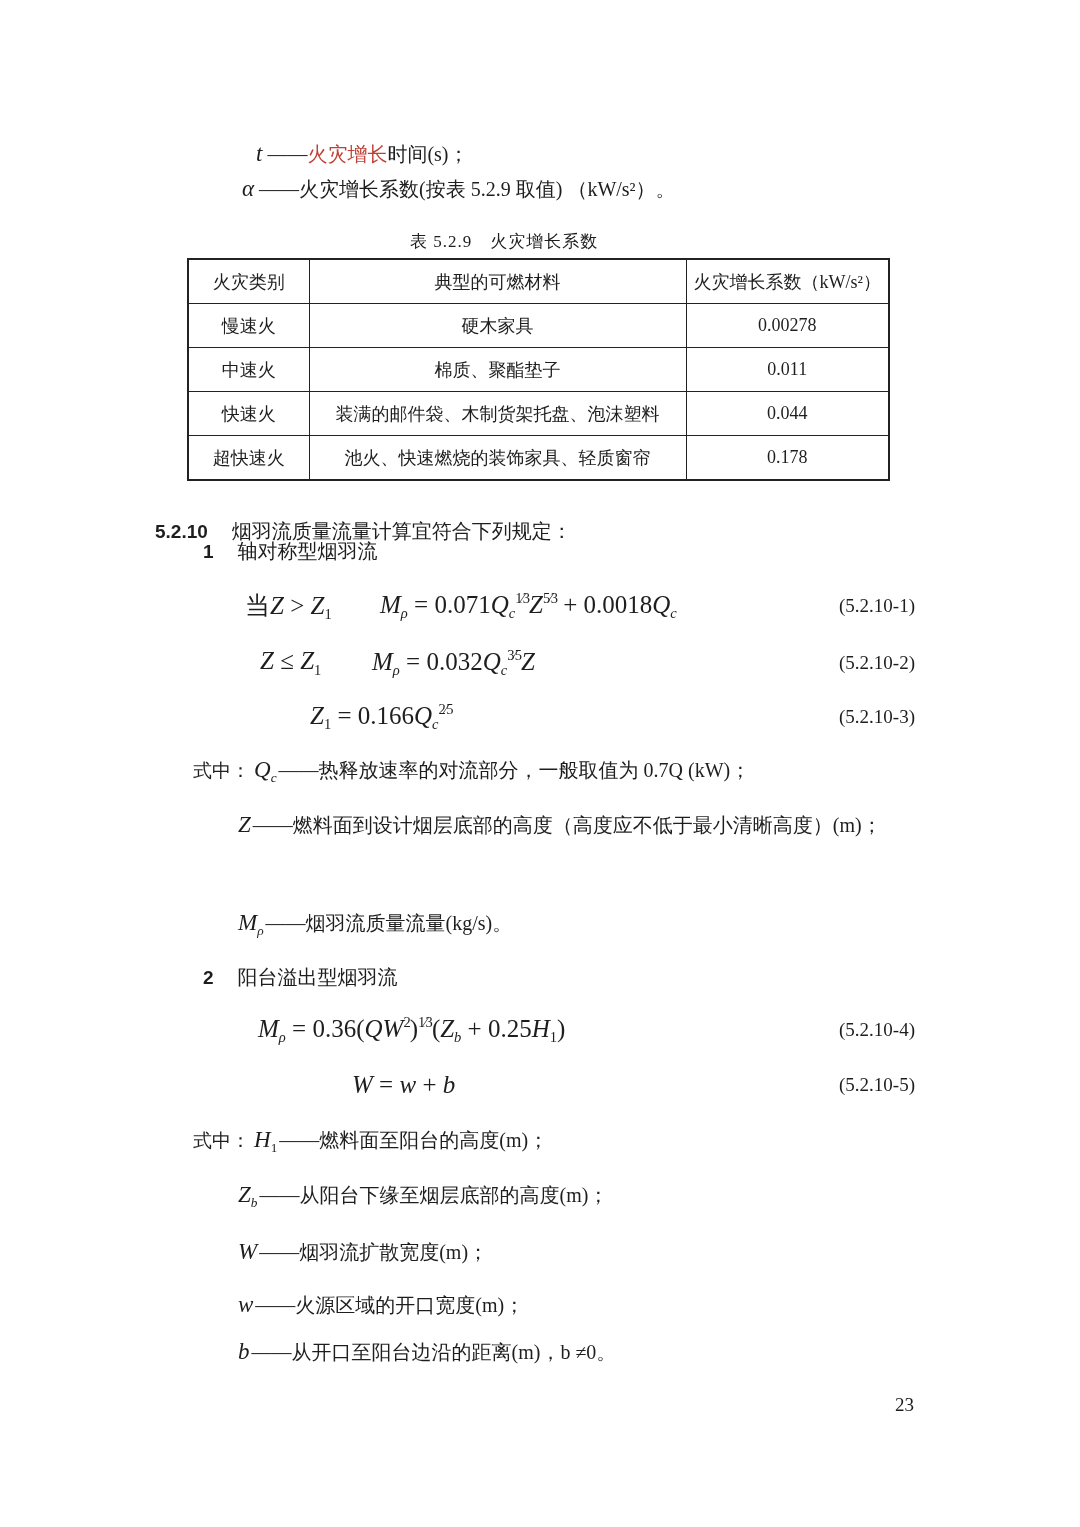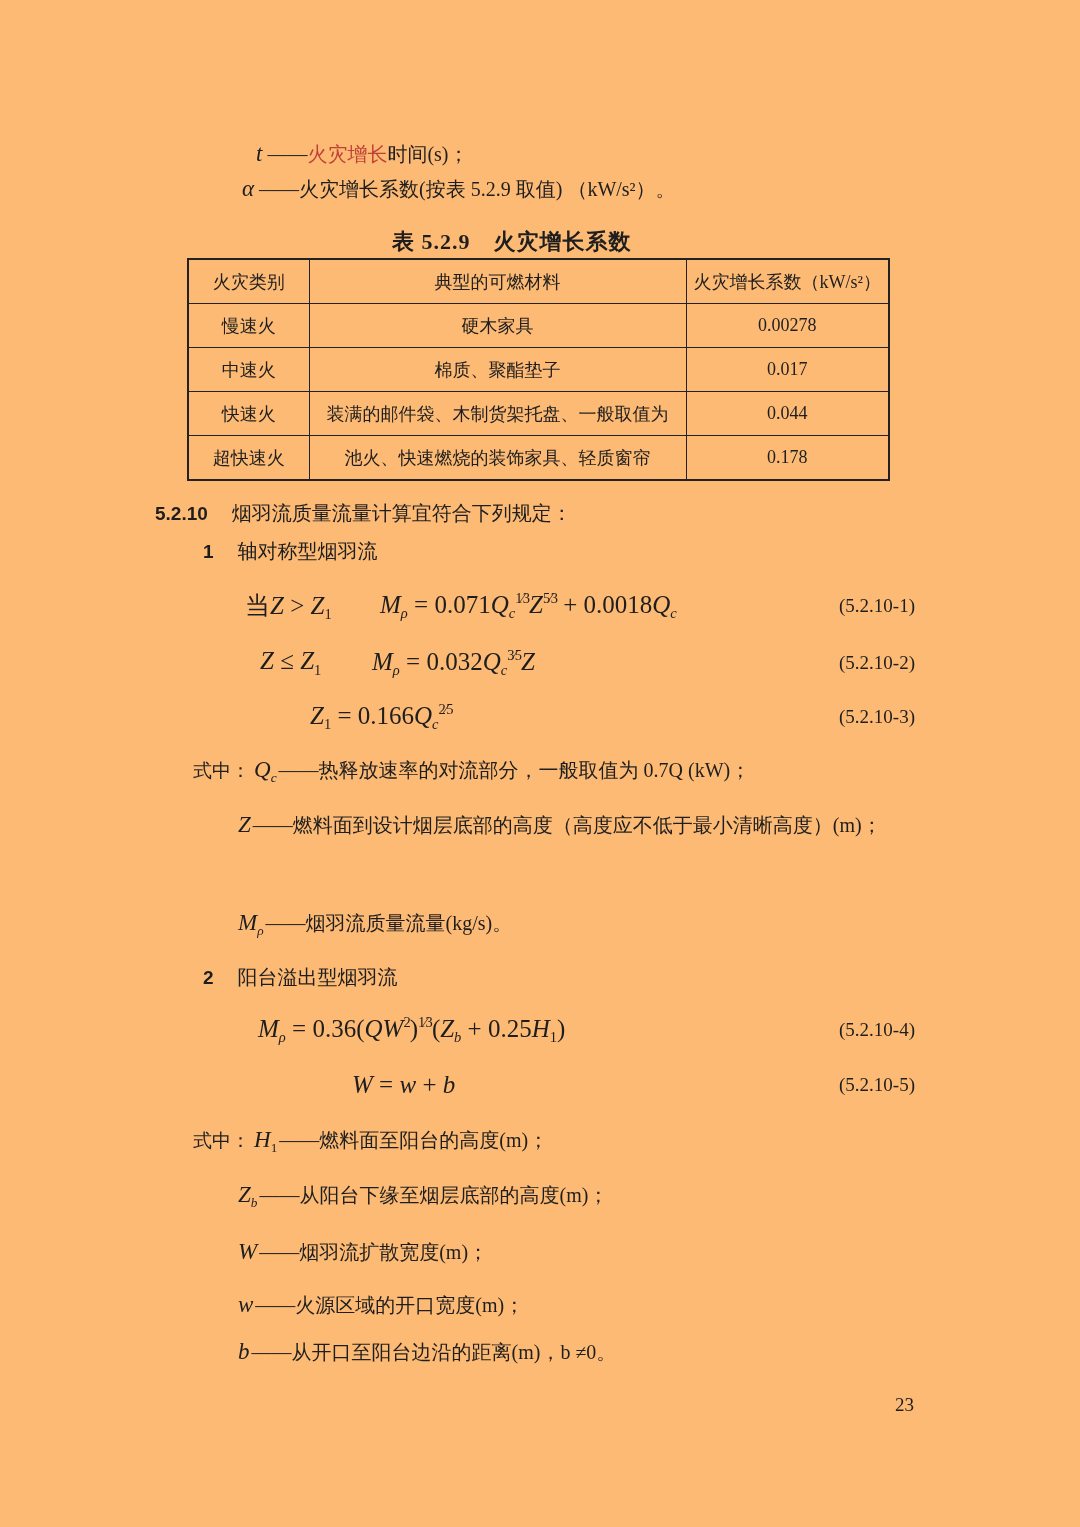--- a/index.html
+++ b/index.html
@@ -1,51 +1,51 @@
 <!DOCTYPE html>
 <html><head>
 <meta charset="utf-8">
 <style>
   html,body{margin:0;padding:0;background:#e8e8e8;}
   .page{
     position:relative;
     width:1080px;height:1527px;
     margin:0 auto;
-    background:#fdba74;
+    background:#ffffff;
     color:#1e1e1e;
     font-family:"Liberation Serif","DejaVu Serif",serif;
     overflow:hidden;
   }
   
   .ln{position:absolute;margin:0;font-size:20px;line-height:26px;white-space:nowrap;}
   .red{color:#bf4036;}
   .fvar{font-family:"Liberation Serif","DejaVu Serif",serif;font-size:23px;}
   .fvar i,.fml i,.cond i{font-style:italic;}
   
   .pos-line-t{top:141px;left:256px;}
   .pos-line-alpha{top:176px;left:242px;}
   
-  .pos-caption{top:229px;left:392px;font-weight:bold;font-size:22px;letter-spacing:1px;}
+  .pos-caption{top:229px;left:410px;font-weight:normal;font-size:17px;letter-spacing:1px;}
   .coef-table{
     position:absolute;top:258px;left:187px;width:701px;
     border-collapse:collapse;table-layout:fixed;
     font-size:18px;
   }
   .coef-table col.c1{width:121px;}
   .coef-table col.c2{width:377px;}
   .coef-table col.c3{width:203px;}
   .coef-table th,.coef-table td{
     border:1px solid #222;height:43px;
     text-align:center;vertical-align:middle;
     font-weight:normal;padding:0 2px;
     overflow:hidden;white-space:nowrap;
   }
   .coef-table{border:2px solid #222;}
   
-  .pos-sec{top:500px;left:155px;}
+  .pos-sec{top:518px;left:155px;}
   .pos-item1{top:538px;left:203px;}
   .pos-item2{top:964px;left:203px;}
   .secnum{font-weight:bold;font-family:"Liberation Sans","DejaVu Sans",sans-serif;margin-right:24px;font-size:19px;}
   .itemnum{font-weight:bold;font-family:"Liberation Sans","DejaVu Sans",sans-serif;margin-right:24px;font-size:19px;}
   
   .eq{position:absolute;left:0;right:0;padding-left:8px;}
   .cond,.fml{position:absolute;top:50%;transform:translateY(-50%);white-space:nowrap;
     font-size:25px;font-family:"Liberation Serif","DejaVu Serif",serif;}
   .eqnum{position:absolute;right:165px;top:50%;transform:translateY(-50%);
     font-size:19px;white-space:nowrap;}
@@ -107,25 +107,25 @@
     </thead>
     <tbody>
       <tr>
         <td>慢速火</td>
         <td>硬木家具</td>
         <td>0.00278</td>
       </tr>
       <tr>
         <td>中速火</td>
         <td>棉质、聚酯垫子</td>
-        <td>0.017</td>
+        <td>0.011</td>
       </tr>
       <tr>
         <td>快速火</td>
-        <td>装满的邮件袋、木制货架托盘、一般取值为</td>
+        <td>装满的邮件袋、木制货架托盘、泡沫塑料</td>
         <td>0.044</td>
       </tr>
       <tr>
         <td>超快速火</td>
         <td>池火、快速燃烧的装饰家具、轻质窗帘</td>
         <td>0.178</td>
       </tr>
     </tbody>
   </table>
 

